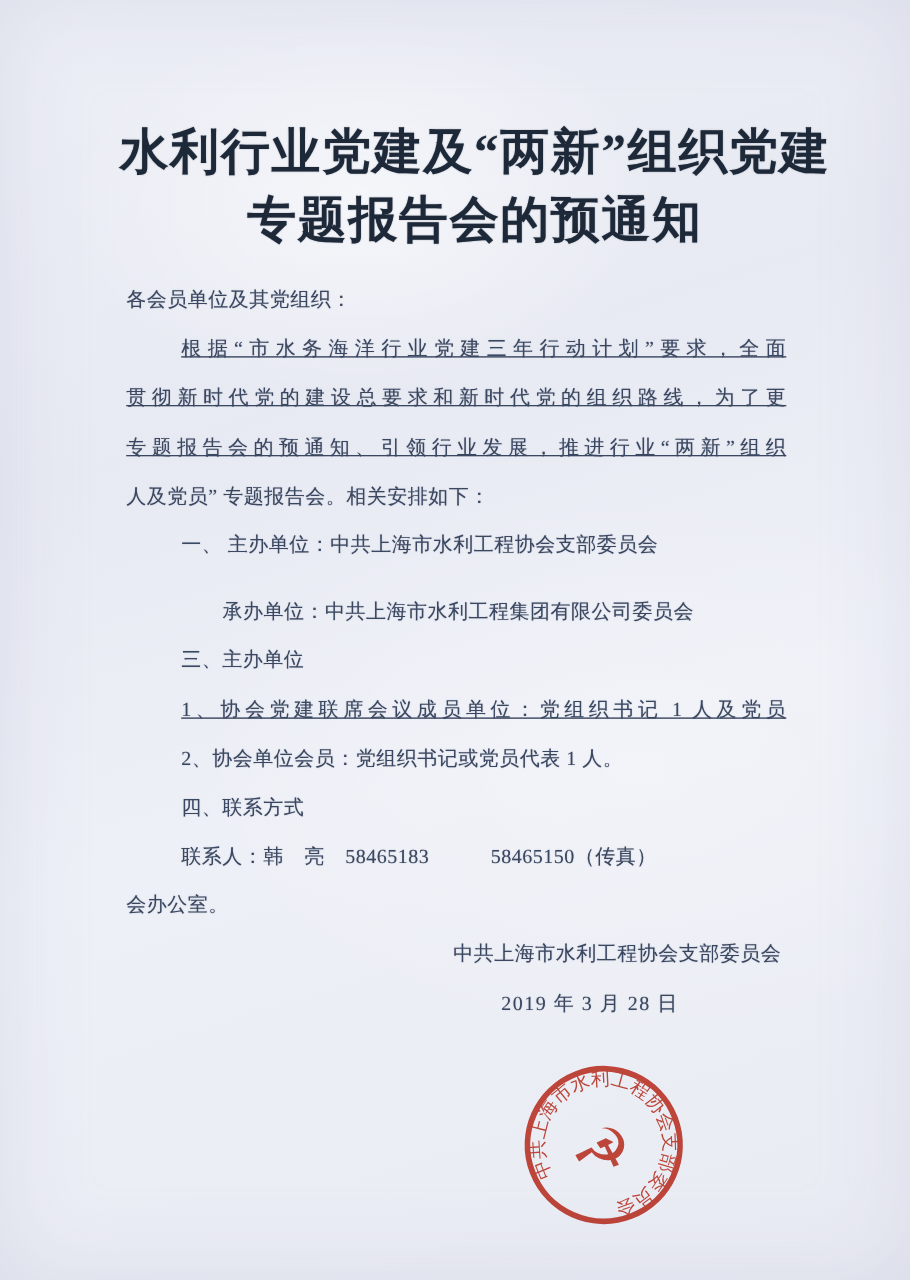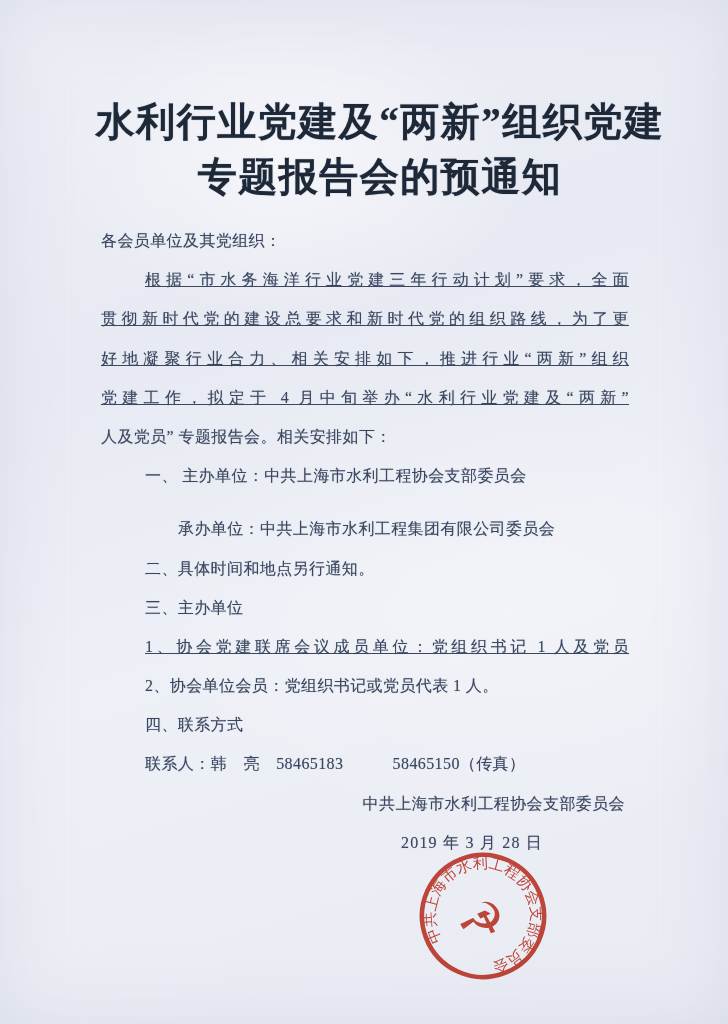--- a/index.html
+++ b/index.html
@@ -48,31 +48,30 @@
 
 <div class="page">
 
   <h1 class="title t1">水利行业党建及“两新”组织党建</h1>
   <h1 class="title t2">专题报告会的预通知</h1>
 
   <div class="body">
     <div class="ln">各会员单位及其党组织：</div>
     <div class="ln ind2 st">根据“市水务海洋行业党建三年行动计划”要求，全面</div>
     <div class="ln st">贯彻新时代党的建设总要求和新时代党的组织路线，为了更</div>
-    <div class="ln st">好地凝聚行业合力、相关安排如下，推进行业“两新”组织</div>
-    <div class="ln st">党建工作，拟定于 4 月中旬举办“水利行业党建及“两新”</div>
+    <div class="ln st">专题报告会的预通知、引领行业发展，推进行业“两新”组织</div>
     <div class="ln">人及党员”  专题报告会。相关安排如下：</div>
     <div class="ln ind2">一、 主办单位：中共上海市水利工程协会支部委员会</div>
     <div class="ln ind35">承办单位：中共上海市水利工程集团有限公司委员会</div>
-    <div class="ln ind2">二、具体时间和地点另行通知。</div>
     <div class="ln ind2">三、主办单位</div>
     <div class="ln ind2 st">1、协会党建联席会议成员单位：党组织书记 1 人及党员</div>
     <div class="ln ind2">2、协会单位会员：党组织书记或党员代表 1 人。</div>
     <div class="ln ind2">四、联系方式</div>
     <div class="ln ind2">联系人：韩　亮　58465183　　　58465150（传真）</div>
+    <div class="ln">会办公室。</div>
     <div class="ln sig">中共上海市水利工程协会支部委员会</div>
     <div class="ln date">2019 年 3 月 28 日</div>
   </div>
 
   <div class="seal">
     <svg width="148" height="148" viewBox="-74 -74 148 148">
       <g transform="rotate(24)" fill="none">
         <circle cx="0" cy="0" r="61" stroke-width="4.6" stroke="#c93a2b"></circle>
         <path id="sealArc" d="M -27.5 39.3 A 48 48 0 1 1 27.5 39.3" fill="none" stroke="none"></path>
         <text font-size="15" font-family="'Liberation Serif','DejaVu Serif',serif" fill="#c93a2b">

